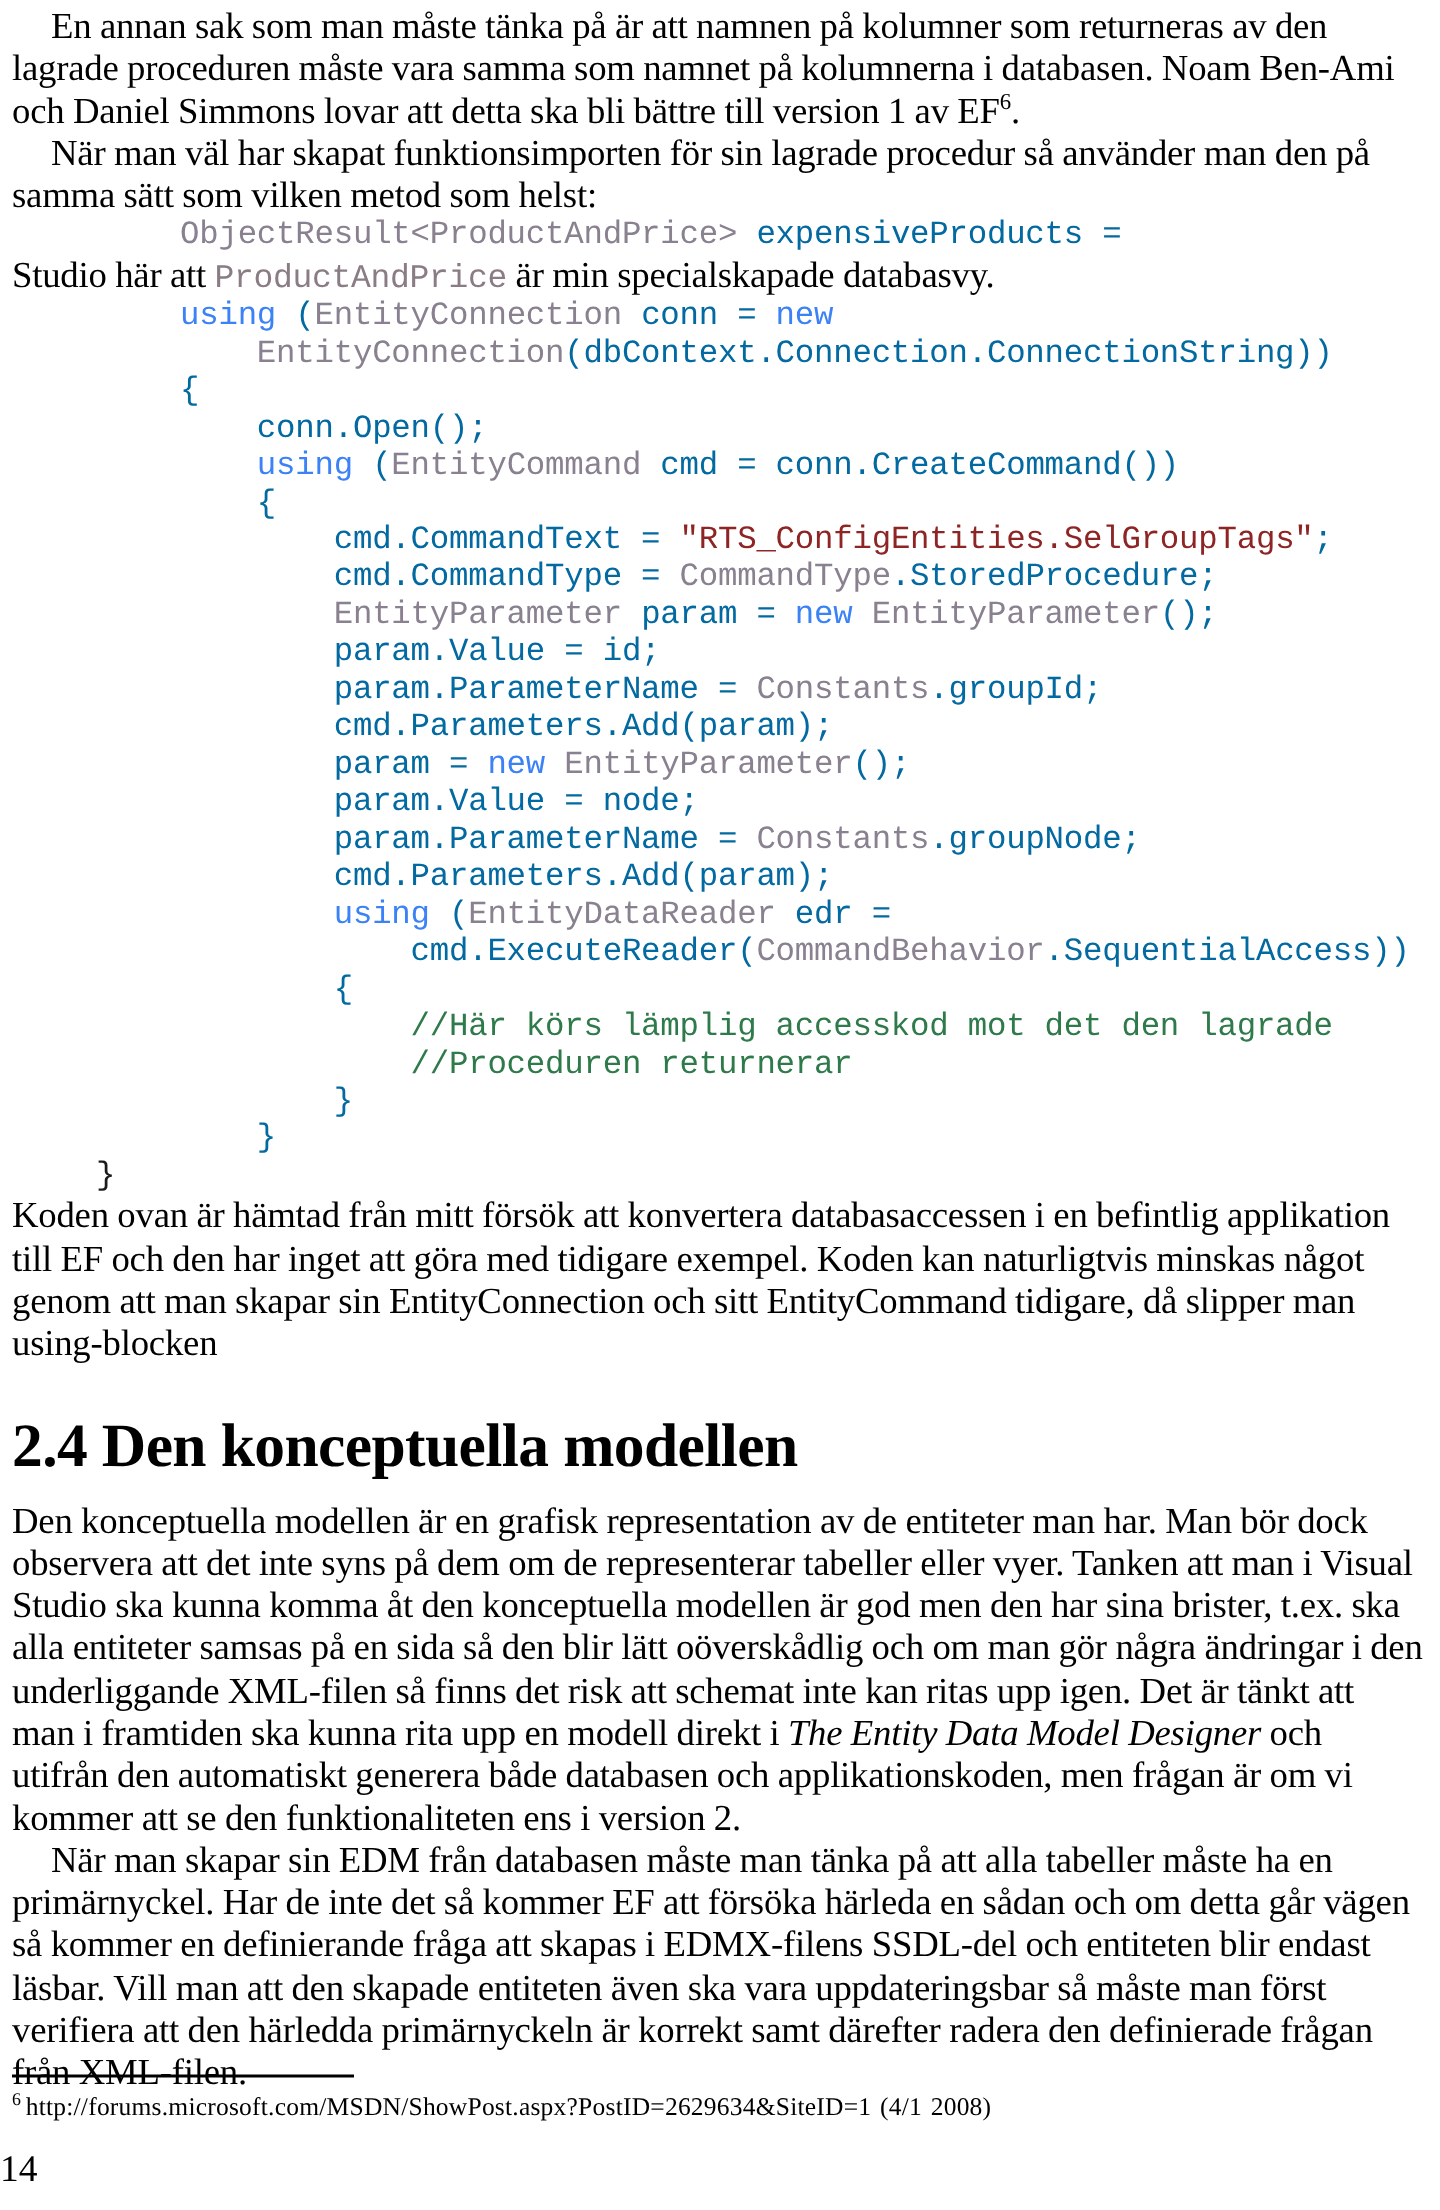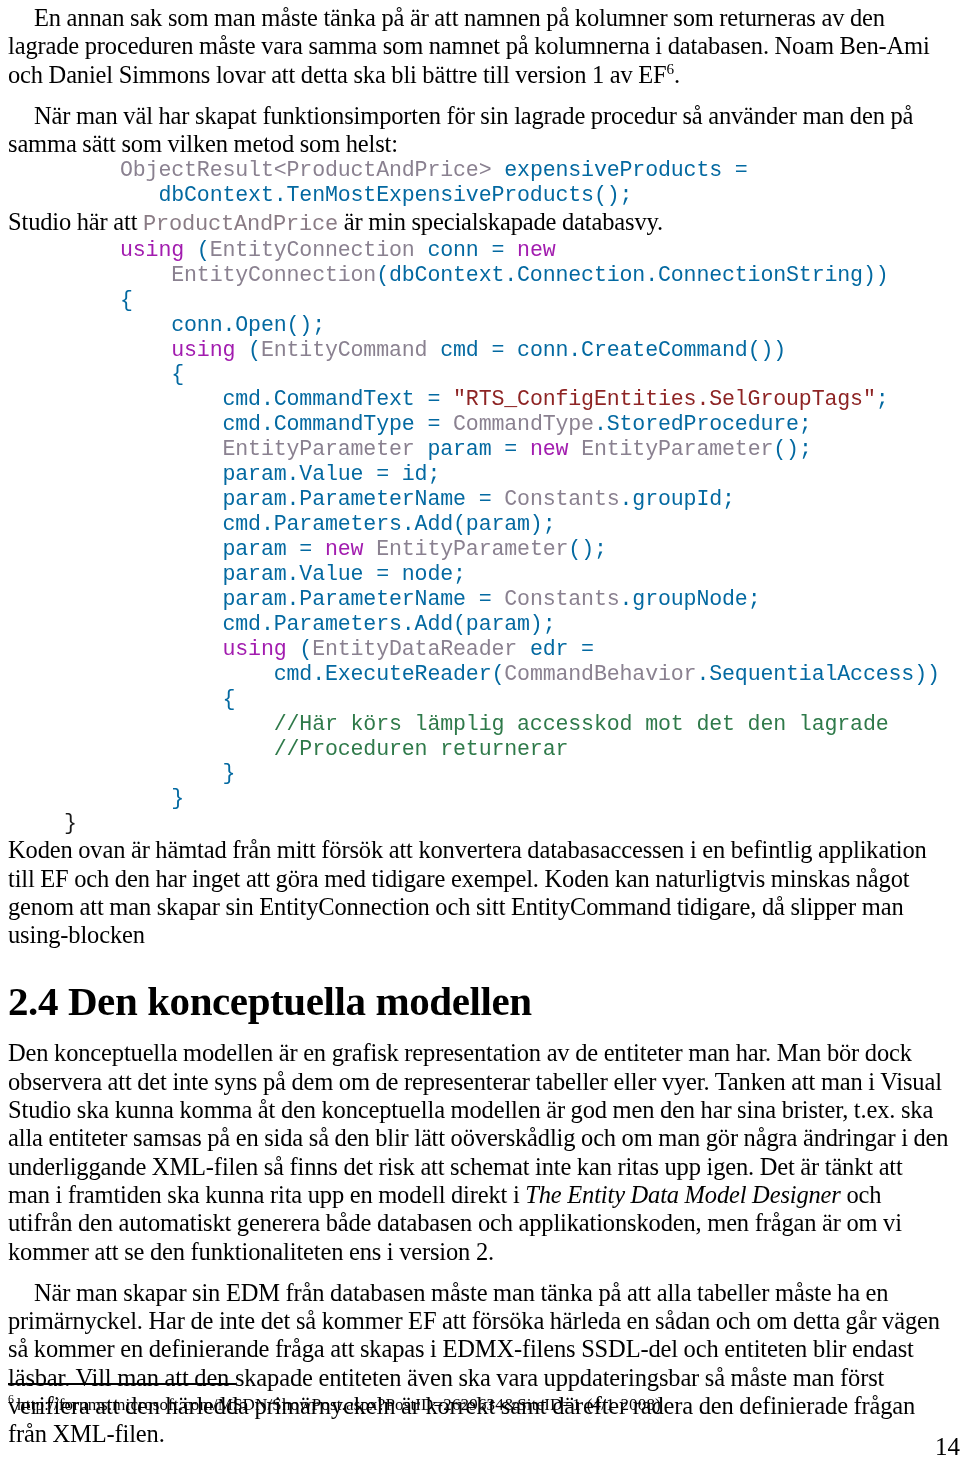--- a/index.html
+++ b/index.html
@@ -28,21 +28,21 @@
     line-height: 1.155;
     text-align: left;
     margin: 0;
     letter-spacing: -0.15px;
     word-spacing: -0.3px;
   }
   .prose.indent {
     text-indent: 26px;
   }
   .prose + .prose {
-    margin-top: 13px;
+    margin-top: 0;
   }
   sup.fn {
     font-size: 0.62em;
     vertical-align: super;
     line-height: 0;
   }
   em.title {
     font-style: italic;
   }
   
@@ -57,21 +57,21 @@
     font-family: "Liberation Mono", "DejaVu Sans Mono", monospace;
     font-size: 21.6px;
     line-height: 1.155;
     white-space: pre;
     margin: 0;
     letter-spacing: -0.15px;
     color: #1a1a1a;
   }
   .codeblock .ln { display: block; min-height: 1px; }
   .cb-type    { color: #8a8190; }
-  .cb-kw      { color: #a21caf; }
+  .cb-kw      { color: #3b82f6; }
   .cb-str     { color: #8e2424; }
   .cb-comment { color: #2f7a4a; }
   .cb-plain   { color: #0369a1; }
 
   .code-indent-1 { padding-left: 112px; }
   .code-indent-2 { padding-left: 112px; }
 
   
   h2.section-heading {
     font-family: "Liberation Serif", "DejaVu Serif", serif;
@@ -103,34 +103,34 @@
     font-size: 0.7em;
     vertical-align: super;
     line-height: 0;
     margin-right: 3px;
   }
   .page-number {
     position: absolute;
     left: 0;
     right: 0;
     bottom: 12px;
-    text-align: right;
+    text-align: left;
     font-size: 25px;
   }
 </style>
 </head>
 <body>
 
 <div class="page">
 
   <p class="prose indent"><span>En annan sak som man måste tänka på är att namnen på kolumner som returneras av den lagrade proceduren måste vara samma som namnet på kolumnerna i databasen. Noam Ben-Ami och Daniel Simmons lovar att detta ska bli bättre till version 1 av EF</span><sup class="fn">6</sup><span>.</span></p>
 
   <p class="prose indent">När man väl har skapat funktionsimporten för sin lagrade procedur så använder man den på samma sätt som vilken metod som helst:</p>
 
-  <pre class="codeblock code-indent-1"><span class="ln"><span class="cb-type">ObjectResult&lt;ProductAndPrice&gt;</span><span class="cb-plain"> expensiveProducts =</span></span><span class="ln"><span class="cb-plain">   dbContext.TenMostExpensiveProducts();</span></span></pre>
+  <pre class="codeblock code-indent-1"><span class="ln"><span class="cb-type">ObjectResult&lt;ProductAndPrice&gt;</span><span class="cb-plain"> expensiveProducts =</span></span></pre>
 
   <p class="prose"><span>Studio här att </span><code class="inline">ProductAndPrice</code><span> är min specialskapade databasvy.</span></p>
 
 
   <pre class="codeblock code-indent-2"><span class="ln"><span class="cb-kw">using</span><span class="cb-plain"> (</span><span class="cb-type">EntityConnection</span><span class="cb-plain"> conn = </span><span class="cb-kw">new</span></span><span class="ln"><span class="cb-plain">    </span><span class="cb-type">EntityConnection</span><span class="cb-plain">(dbContext.Connection.ConnectionString))</span></span><span class="ln"><span class="cb-plain">{</span></span><span class="ln"><span class="cb-plain">    conn.Open();</span></span><span class="ln"><span class="cb-plain">    </span><span class="cb-kw">using</span><span class="cb-plain"> (</span><span class="cb-type">EntityCommand</span><span class="cb-plain"> cmd = conn.CreateCommand())</span></span><span class="ln"><span class="cb-plain">    {</span></span><span class="ln"><span class="cb-plain">        cmd.CommandText = </span><span class="cb-str">"RTS_ConfigEntities.SelGroupTags"</span><span class="cb-plain">;</span></span><span class="ln"><span class="cb-plain">        cmd.CommandType = </span><span class="cb-type">CommandType</span><span class="cb-plain">.StoredProcedure;</span></span><span class="ln"><span class="cb-plain">        </span><span class="cb-type">EntityParameter</span><span class="cb-plain"> param = </span><span class="cb-kw">new</span><span class="cb-plain"> </span><span class="cb-type">EntityParameter</span><span class="cb-plain">();</span></span><span class="ln"><span class="cb-plain">        param.Value = id;</span></span><span class="ln"><span class="cb-plain">        param.ParameterName = </span><span class="cb-type">Constants</span><span class="cb-plain">.groupId;</span></span><span class="ln"><span class="cb-plain">        cmd.Parameters.Add(param);</span></span><span class="ln"><span class="cb-plain">        param = </span><span class="cb-kw">new</span><span class="cb-plain"> </span><span class="cb-type">EntityParameter</span><span class="cb-plain">();</span></span><span class="ln"><span class="cb-plain">        param.Value = node;</span></span><span class="ln"><span class="cb-plain">        param.ParameterName = </span><span class="cb-type">Constants</span><span class="cb-plain">.groupNode;</span></span><span class="ln"><span class="cb-plain">        cmd.Parameters.Add(param);</span></span><span class="ln"><span class="cb-plain">        </span><span class="cb-kw">using</span><span class="cb-plain"> (</span><span class="cb-type">EntityDataReader</span><span class="cb-plain"> edr =</span></span><span class="ln"><span class="cb-plain">            cmd.ExecuteReader(</span><span class="cb-type">CommandBehavior</span><span class="cb-plain">.SequentialAccess))</span></span><span class="ln"><span class="cb-plain">        {</span></span><span class="ln"><span class="cb-plain">            </span><span class="cb-comment">//Här körs lämplig accesskod mot det den lagrade</span></span><span class="ln"><span class="cb-plain">            </span><span class="cb-comment">//Proceduren returnerar</span></span><span class="ln"><span class="cb-plain">        }</span></span><span class="ln"><span class="cb-plain">    }</span></span></pre>
 
   <div class="codeblock" style="padding-left:56px">}</div>
 
   <p class="prose">Koden ovan är hämtad från mitt försök att konvertera databasaccessen i en befintlig applikation till EF och den har inget att göra med tidigare exempel. Koden kan naturligtvis minskas något genom att man skapar sin EntityConnection och sitt EntityCommand tidigare, då slipper man using-blocken</p>
 

